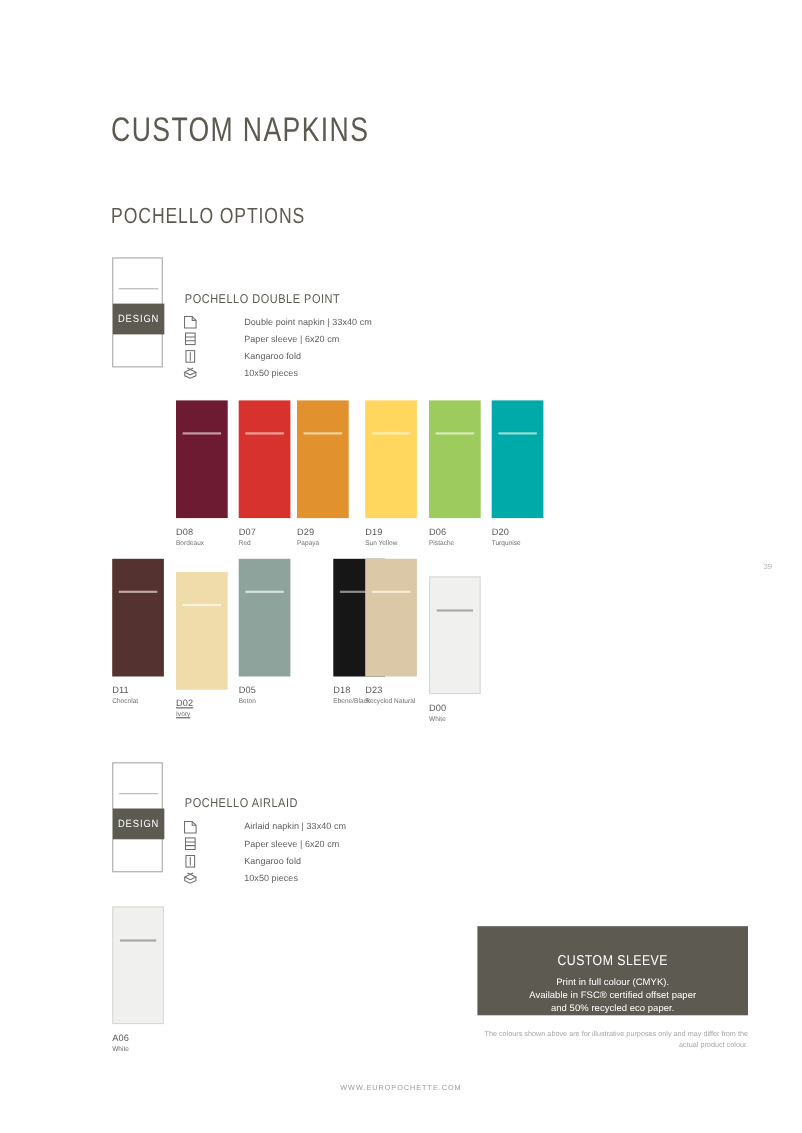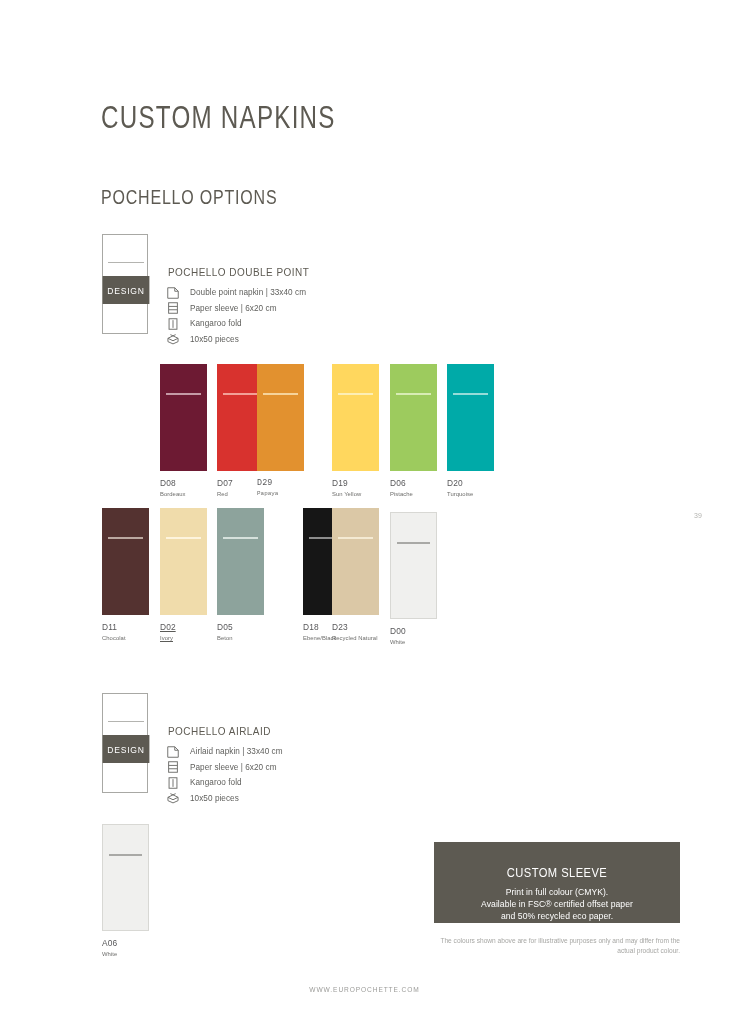--- a/index.html
+++ b/index.html
@@ -110,20 +110,21 @@
   .spec-list {
     position: absolute;
     left: 64px;
     top: 51px;
   }
   .spec-row {
     display: flex;
     align-items: center;
     height: 15px;
     margin-bottom: 0.5px;
+    gap: 32px;
   }
   .spec-icon {
     width: 14px;
     height: 14px;
     flex: 0 0 14px;
     display: block;
   }
   .spec-text {
     margin-left: 10px;
     font-size: 8.2px;
@@ -329,21 +330,21 @@
           <div class="swatch-code">D08</div>
           <div class="swatch-label">Bordeaux</div>
         </div>
         <div class="swatch" style="left: 115px; top: 0px;">
           <div class="swatch-chip" style="background: rgb(216, 50, 46);">
             <div class="swatch-line" style="background: rgb(243, 160, 151);"></div>
           </div>
           <div class="swatch-code">D07</div>
           <div class="swatch-label">Red</div>
         </div>
-        <div class="swatch" style="left: 155px; top: 0px; font-family: Liberation Mono, monospace;">
+        <div class="swatch" style="left: 168px; top: 0px;">
           <div class="swatch-chip" style="background: rgb(226, 145, 47);">
             <div class="swatch-line" style="background: rgb(246, 211, 155);"></div>
           </div>
           <div class="swatch-code">D29</div>
           <div class="swatch-label">Papaya</div>
         </div>
         <div class="swatch" style="left: 230px; top: 0px;">
           <div class="swatch-chip" style="background: rgb(255, 215, 94);">
             <div class="swatch-line" style="background: rgb(253, 238, 180);"></div>
           </div>
@@ -366,21 +367,21 @@
         </div>
       </div>
       <div class="swatch-grid" style="left: 102px; top: 508px; width: 440px; height: 140px;">
         <div class="swatch" style="left: 0px; top: 0px;">
           <div class="swatch-chip" style="background: rgb(84, 50, 48);">
             <div class="swatch-line" style="background: rgb(187, 168, 160);"></div>
           </div>
           <div class="swatch-code">D11</div>
           <div class="swatch-label">Chocolat</div>
         </div>
-        <div class="swatch" style="left: 58px; top: 0px; text-decoration: underline;">
+        <div class="swatch" style="left: 58px; top: 12px; text-decoration: underline;">
           <div class="swatch-chip" style="background: rgb(240, 220, 171);">
             <div class="swatch-line" style="background: rgb(253, 244, 221);"></div>
           </div>
           <div class="swatch-code">D02</div>
           <div class="swatch-label">Ivory</div>
         </div>
         <div class="swatch" style="left: 115px; top: 0px;">
           <div class="swatch-chip" style="background: rgb(141, 163, 156);">
             <div class="swatch-line" style="background: rgb(214, 225, 220);"></div>
           </div>
@@ -394,21 +395,21 @@
           <div class="swatch-code">D18</div>
           <div class="swatch-label">Ebene/Black</div>
         </div>
         <div class="swatch" style="left: 230px; top: 0px;">
           <div class="swatch-chip" style="background: rgb(219, 200, 166);">
             <div class="swatch-line" style="background: rgb(244, 234, 211);"></div>
           </div>
           <div class="swatch-code">D23</div>
           <div class="swatch-label">Recycled Natural</div>
         </div>
-        <div class="swatch" style="left: 288px; top: 4px;">
+        <div class="swatch" style="left: 288px; top: 16px;">
           <div class="swatch-chip bordered" style="background: rgb(240, 240, 238);">
             <div class="swatch-line" style="background: rgb(169, 169, 166);"></div>
           </div>
           <div class="swatch-code">D00</div>
           <div class="swatch-label">White</div>
         </div>
       </div>
       <div class="swatch-grid" style="left: 102px; top: 824px; width: 440px; height: 140px;">
         <div class="swatch" style="left: 0px; top: 0px;">
           <div class="swatch-chip bordered" style="background: rgb(240, 240, 238);">

